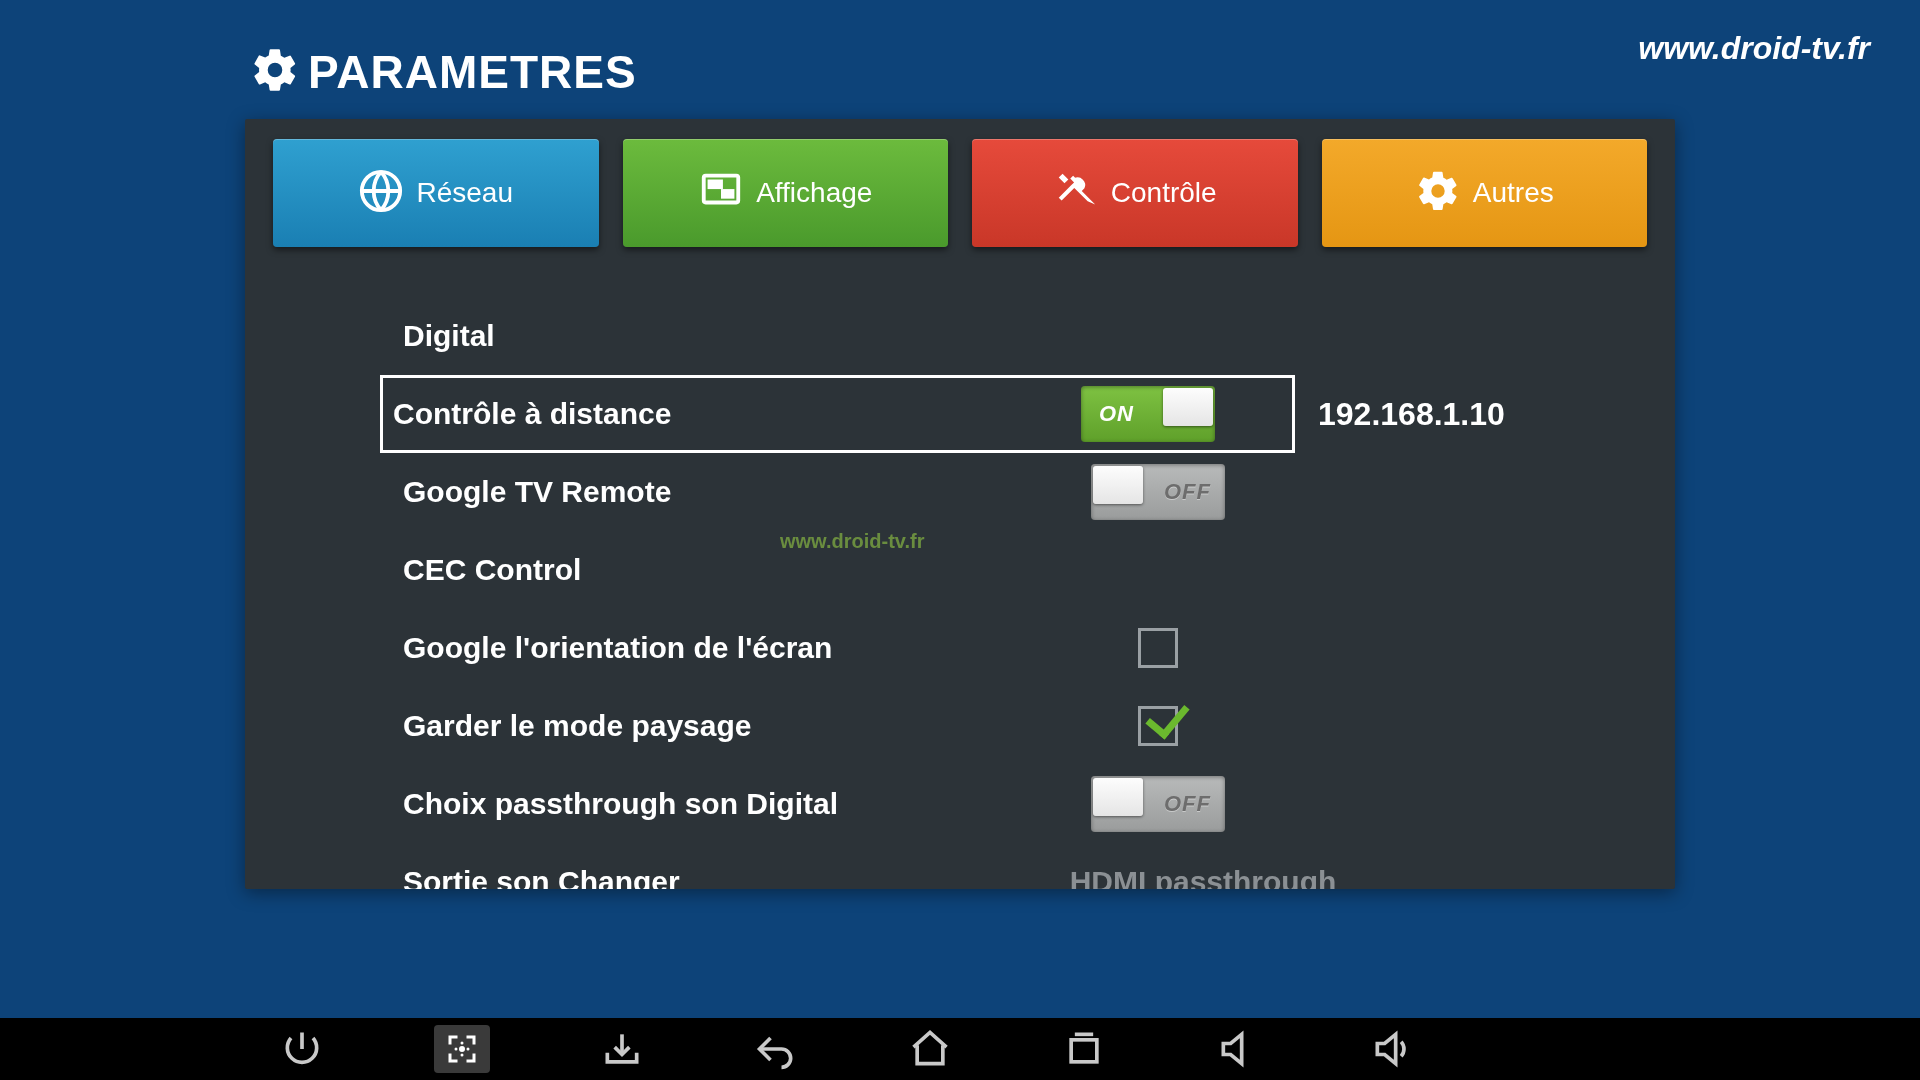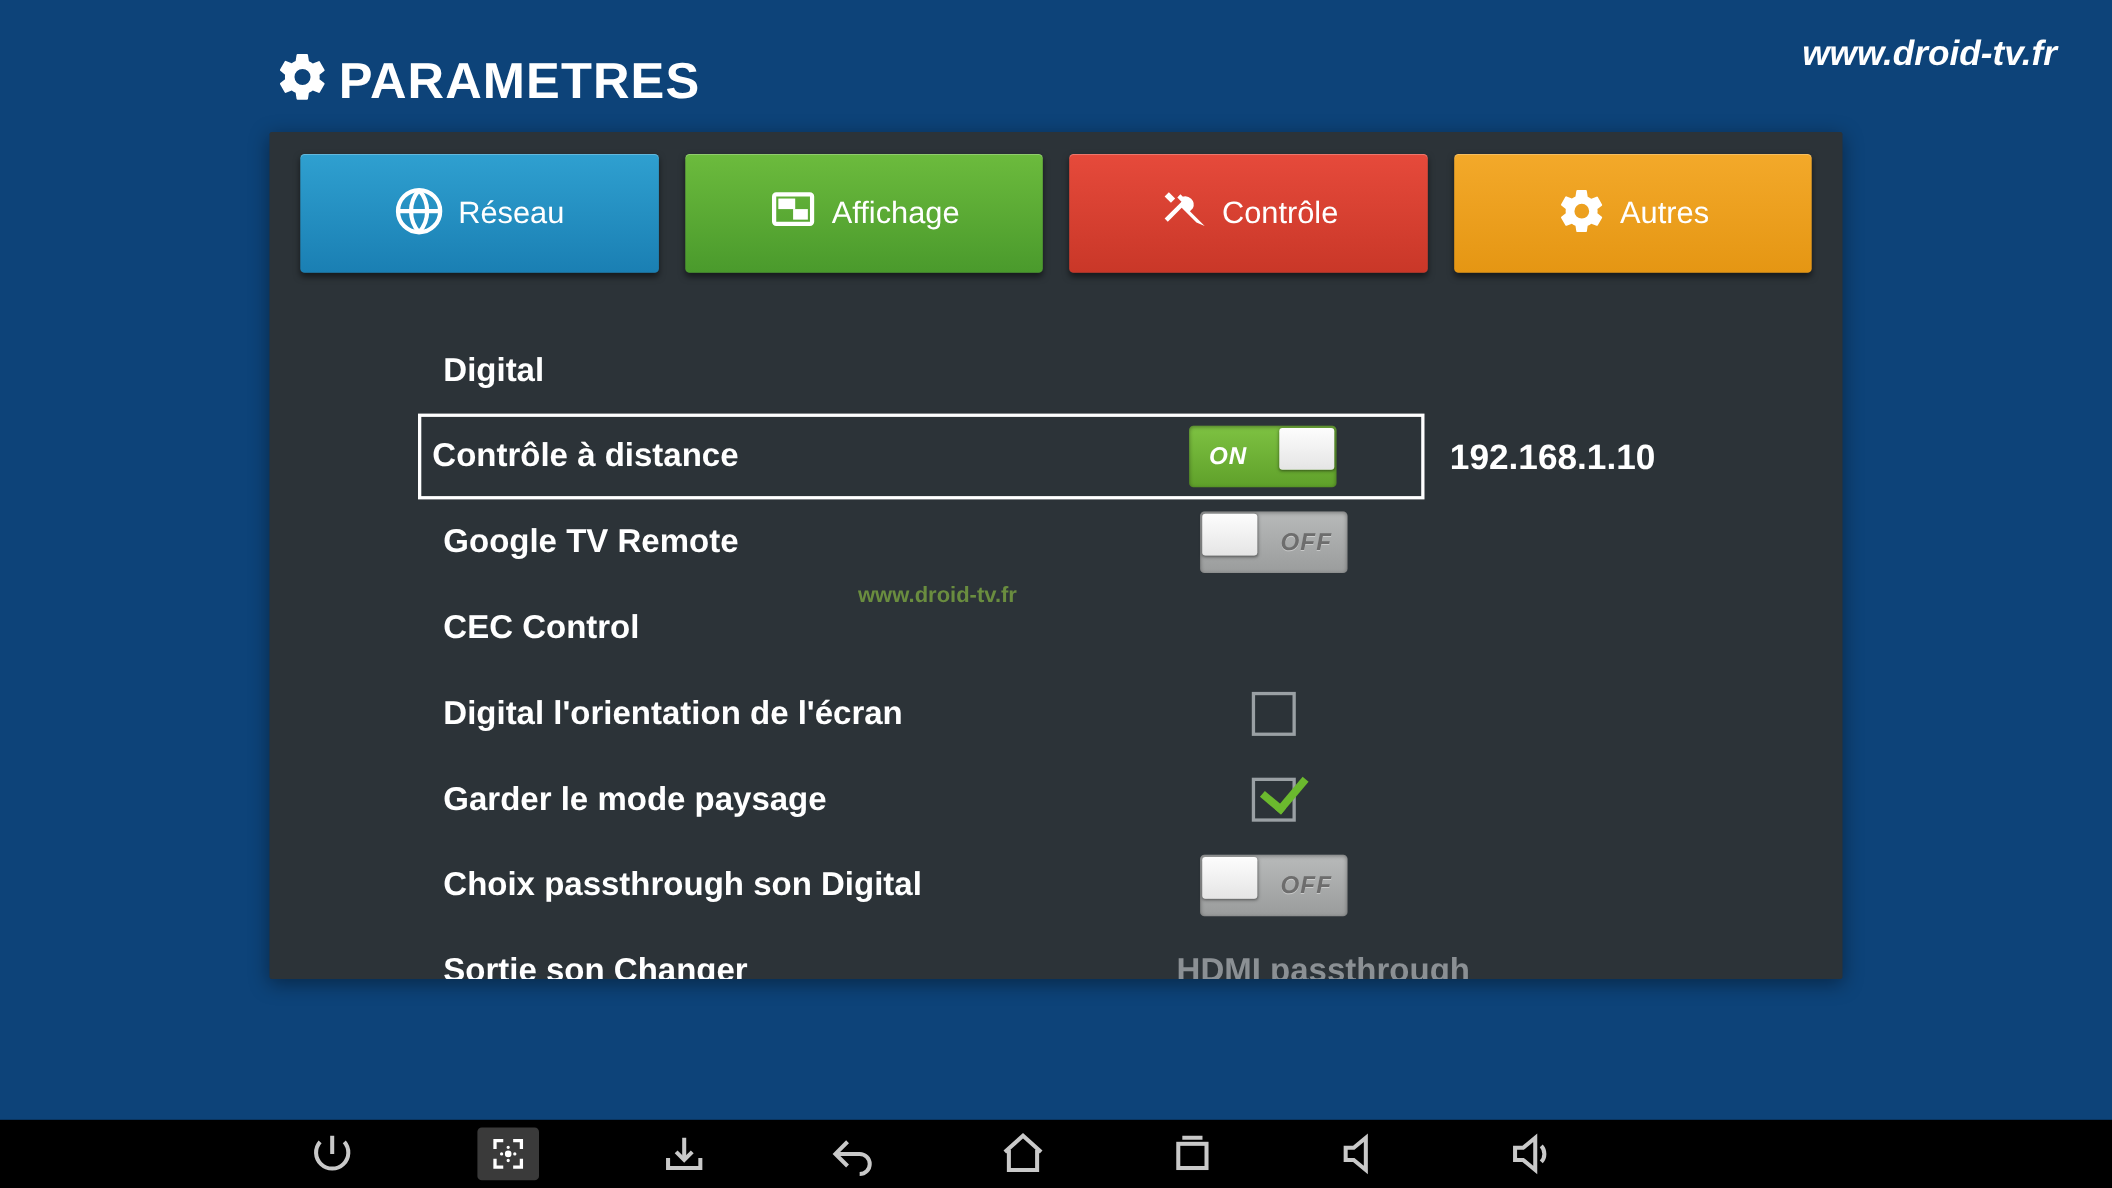--- a/index.html
+++ b/index.html
@@ -244,21 +244,21 @@
           <span class="toggle-text">OFF</span>
         </div>
       </div>
     </div>
 
     <div class="row">
       <span class="row-label">CEC Control</span>
     </div>
 
     <div class="row">
-      <span class="row-label">Digital l'orientation de l'écran</span>
+      <span class="row-label">Google l'orientation de l'écran</span>
       <div class="control-area">
         <div class="checkbox"></div>
       </div>
     </div>
 
     <div class="row">
       <span class="row-label">Garder le mode paysage</span>
       <div class="control-area">
         <div class="checkbox checked"></div>
       </div>

